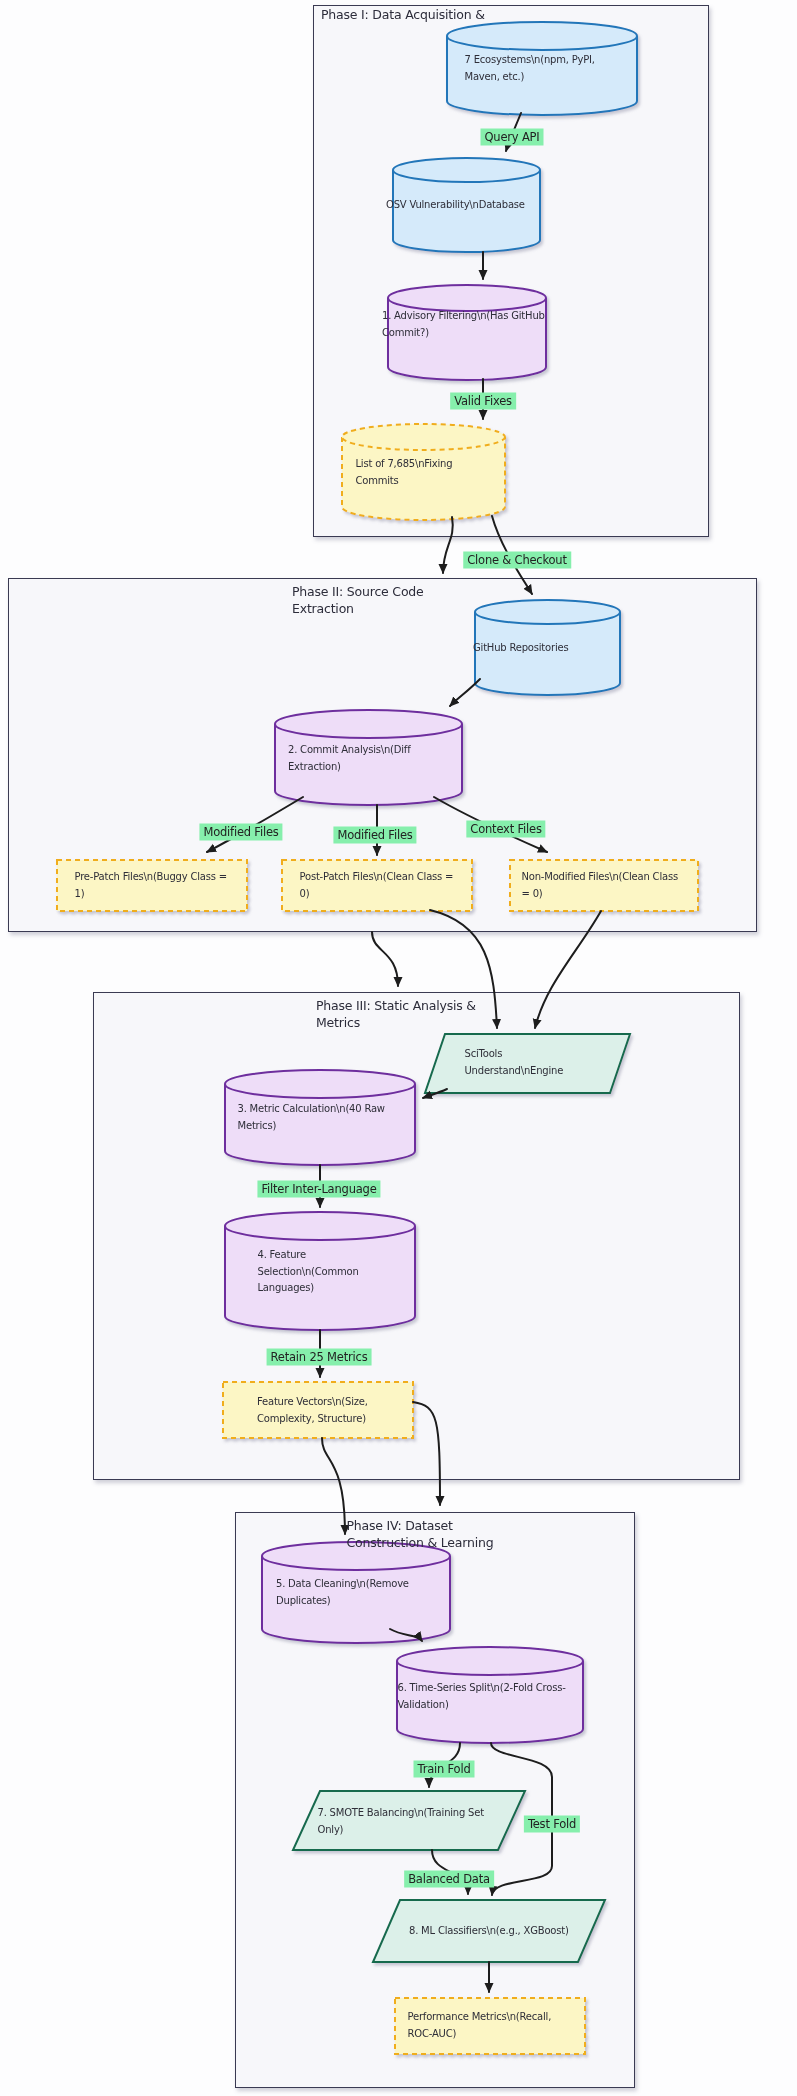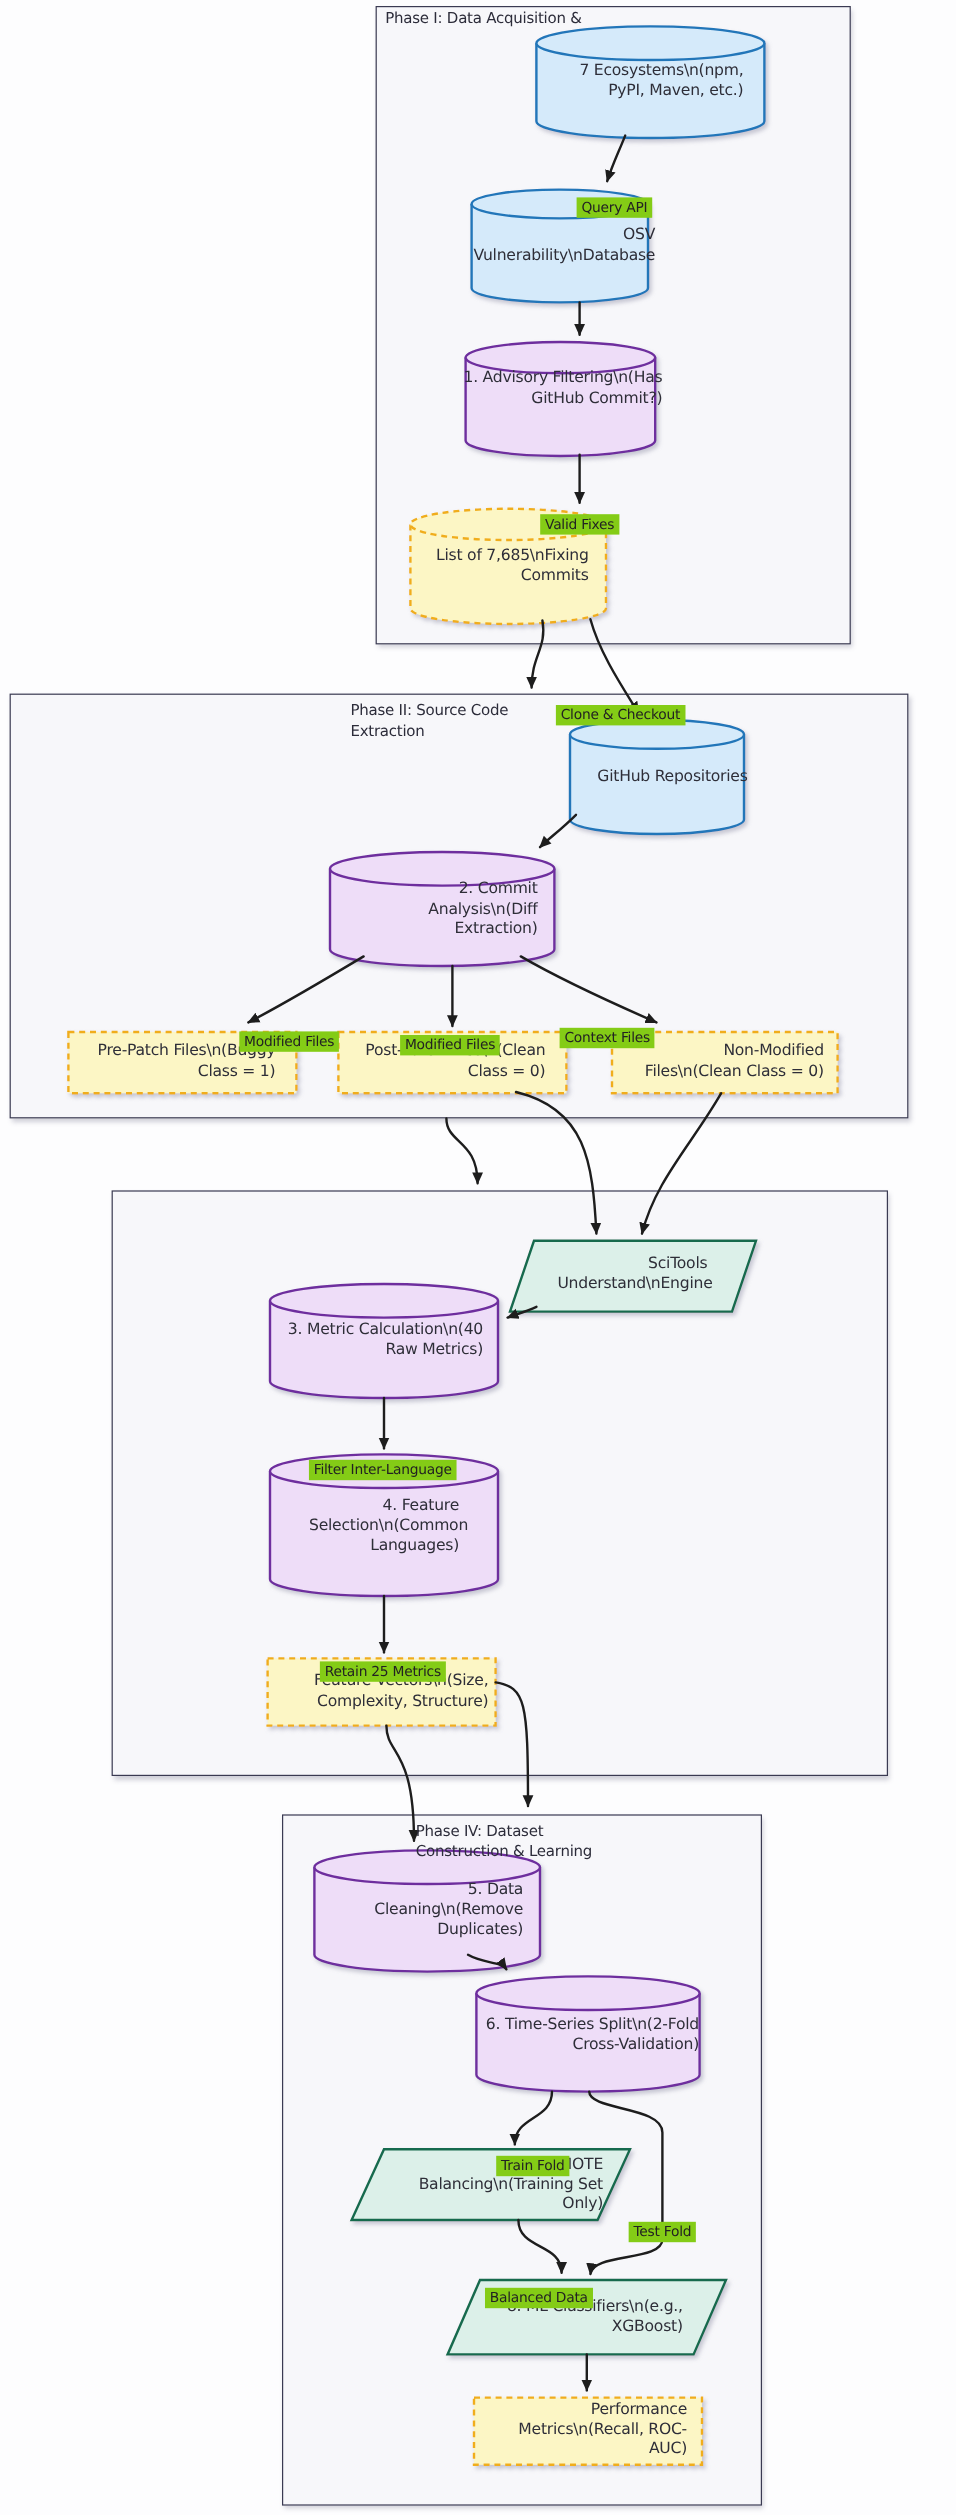--- a/index.html
+++ b/index.html
@@ -9,27 +9,27 @@
   }
   .phase{
     position:absolute;background:#f7f7fa;border:1.6px solid #3a3a52;
     box-shadow:2px 3px 4px rgba(90,90,120,.28);box-sizing:border-box;
   }
   .pt{
     position:absolute;transform:translateX(-50%);text-align:left;
     font-size:12.5px;line-height:17px;color:#2c2c3a;letter-spacing:-.2px;
   }
   .nl{
-    position:absolute;transform:translate(-50%,-50%);text-align:right;
-    font-size:13px;line-height:16.5px;letter-spacing:-.2px;color:#2e2e38;
+    position:absolute;transform:translate(-50%,-50%);text-align:left;
+    font-size:10px;line-height:16.5px;letter-spacing:-.2px;color:#2e2e38;
   }
   .el{
     position:absolute;transform:translate(-50%,-50%);white-space:nowrap;
-    background:#84cc16;color:#222;font-size:11.5px;line-height:15px;
-    padding:1px 4px;letter-spacing:-.2px;margin-top:36px;
+    background:#86efac;color:#222;font-size:11.5px;line-height:15px;
+    padding:1px 4px;letter-spacing:-.2px;
   }
   svg.layer{position:absolute;left:0;top:0;}
   .shape-blue{fill:#d5eafa;stroke:#2276b9;stroke-width:2;}
   .shape-purple{fill:#eeddf8;stroke:#6e2f9e;stroke-width:2;}
   .shape-yellow{fill:#fcf6c5;stroke:#f0ad1f;stroke-width:2;stroke-dasharray:5 4;}
   .shape-teal{fill:#dcf0e9;stroke:#186a4e;stroke-width:2;}
   .edge{fill:none;stroke:#1d1d1d;stroke-width:2;stroke-linecap:round;}
 </style>
 </head>
 <body>
@@ -126,20 +126,21 @@
       <path class="edge" marker-end="url(#ah)" d="M390,1629 C404,1637 417,1634 422,1641"></path>
       <path class="edge" marker-end="url(#ah)" d="M460,1743 C460,1767 429,1763 429,1787"></path>
       <path class="edge" marker-end="url(#ah)" d="M491,1743 C491,1759 552,1755 552,1777 L552,1866 C552,1885 494,1877 492,1895"></path>
       <path class="edge" marker-end="url(#ah)" d="M432,1850 C432,1875 468,1869 468,1894"></path>
       <path class="edge" marker-end="url(#ah)" d="M489,1962 L489,1992"></path>
     </g>
   </svg>
 
   <div class="pt" style="left:511px;top:6px;width:380px">Phase I: Data Acquisition &amp;</div>
   <div class="pt" style="left:377px;top:583px;width:170px">Phase II: Source Code Extraction</div>
+  <div class="pt" style="left:416px;top:997px;width:200px">Phase III: Static Analysis &amp; Metrics</div>
   <div class="pt" style="left:434px;top:1517px;width:175px">Phase IV: Dataset Construction &amp; Learning</div>
 
   <div class="nl" style="left:542px;top:68px;width:155px">7 Ecosystems\n(npm, PyPI, Maven, etc.)</div>
   <div class="nl" style="left:466px;top:205px;width:160px">OSV Vulnerability\nDatabase</div>
   <div class="nl" style="left:467px;top:324px;width:170px">1. Advisory Filtering\n(Has GitHub Commit?)</div>
   <div class="nl" style="left:423px;top:472px;width:135px">List of 7,685\nFixing Commits</div>
   <div class="nl" style="left:548px;top:648px;width:150px">GitHub Repositories</div>
   <div class="nl" style="left:368px;top:758px;width:160px">2. Commit Analysis\n(Diff Extraction)</div>
   <div class="nl" style="left:152px;top:885px;width:155px">Pre-Patch Files\n(Buggy Class = 1)</div>
   <div class="nl" style="left:377px;top:885px;width:155px">Post-Patch Files\n(Clean Class = 0)</div>

